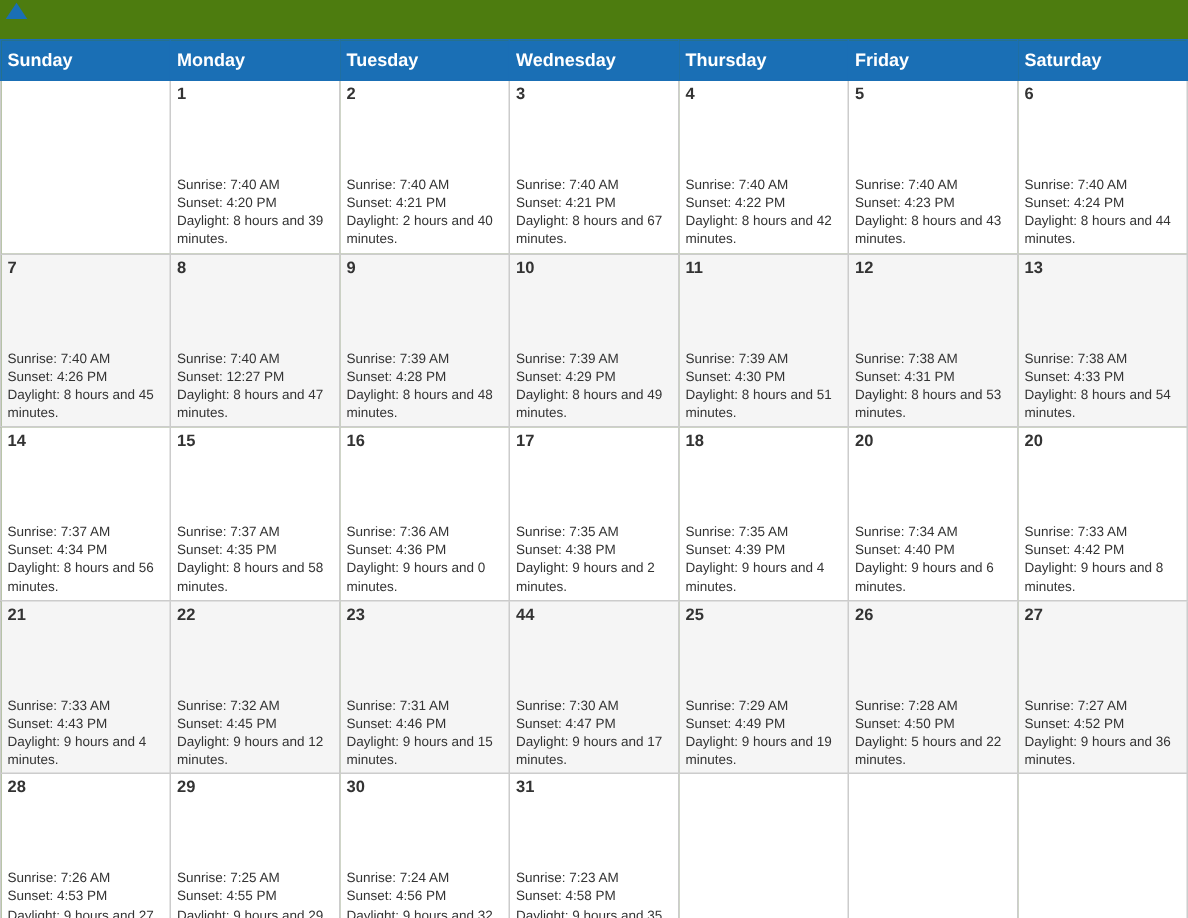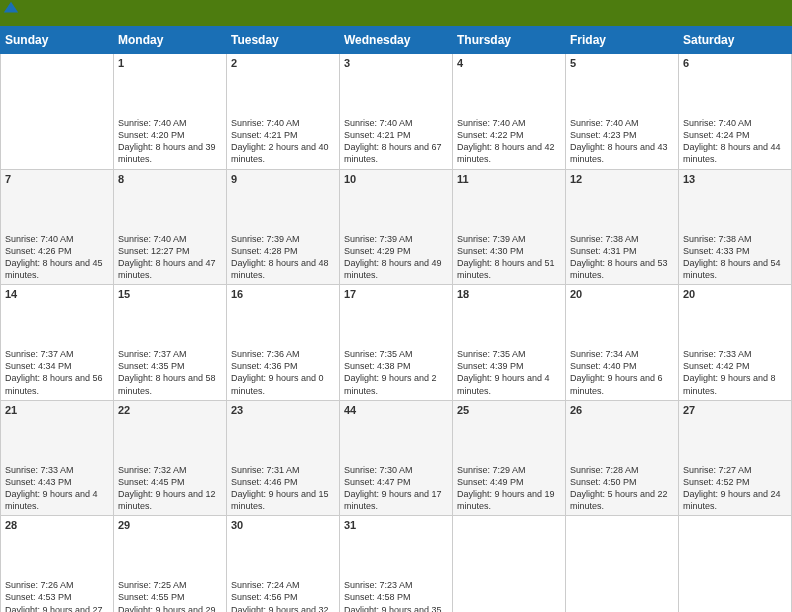--- a/index.html
+++ b/index.html
@@ -355,21 +355,21 @@
               <div>Sunrise: 7:28 AM</div>
               <div>Sunset: 4:50 PM</div>
               <div>Daylight: 5 hours and 22 minutes.</div>
             </div>
           </td>
           <td>
             <div class="day-num">27</div>
             <div class="cell-text">
               <div>Sunrise: 7:27 AM</div>
               <div>Sunset: 4:52 PM</div>
-              <div>Daylight: 9 hours and 24 minutes.</div>
+              <div>Daylight: 9 hours and 36 minutes.</div>
             </div>
           </td>
         </tr>
         <tr class="row-odd">
           <td>
             <div class="day-num">28</div>
             <div class="cell-text">
               <div>Sunrise: 7:26 AM</div>
               <div>Sunset: 4:53 PM</div>
               <div>Daylight: 9 hours and 27 minutes.</div>

